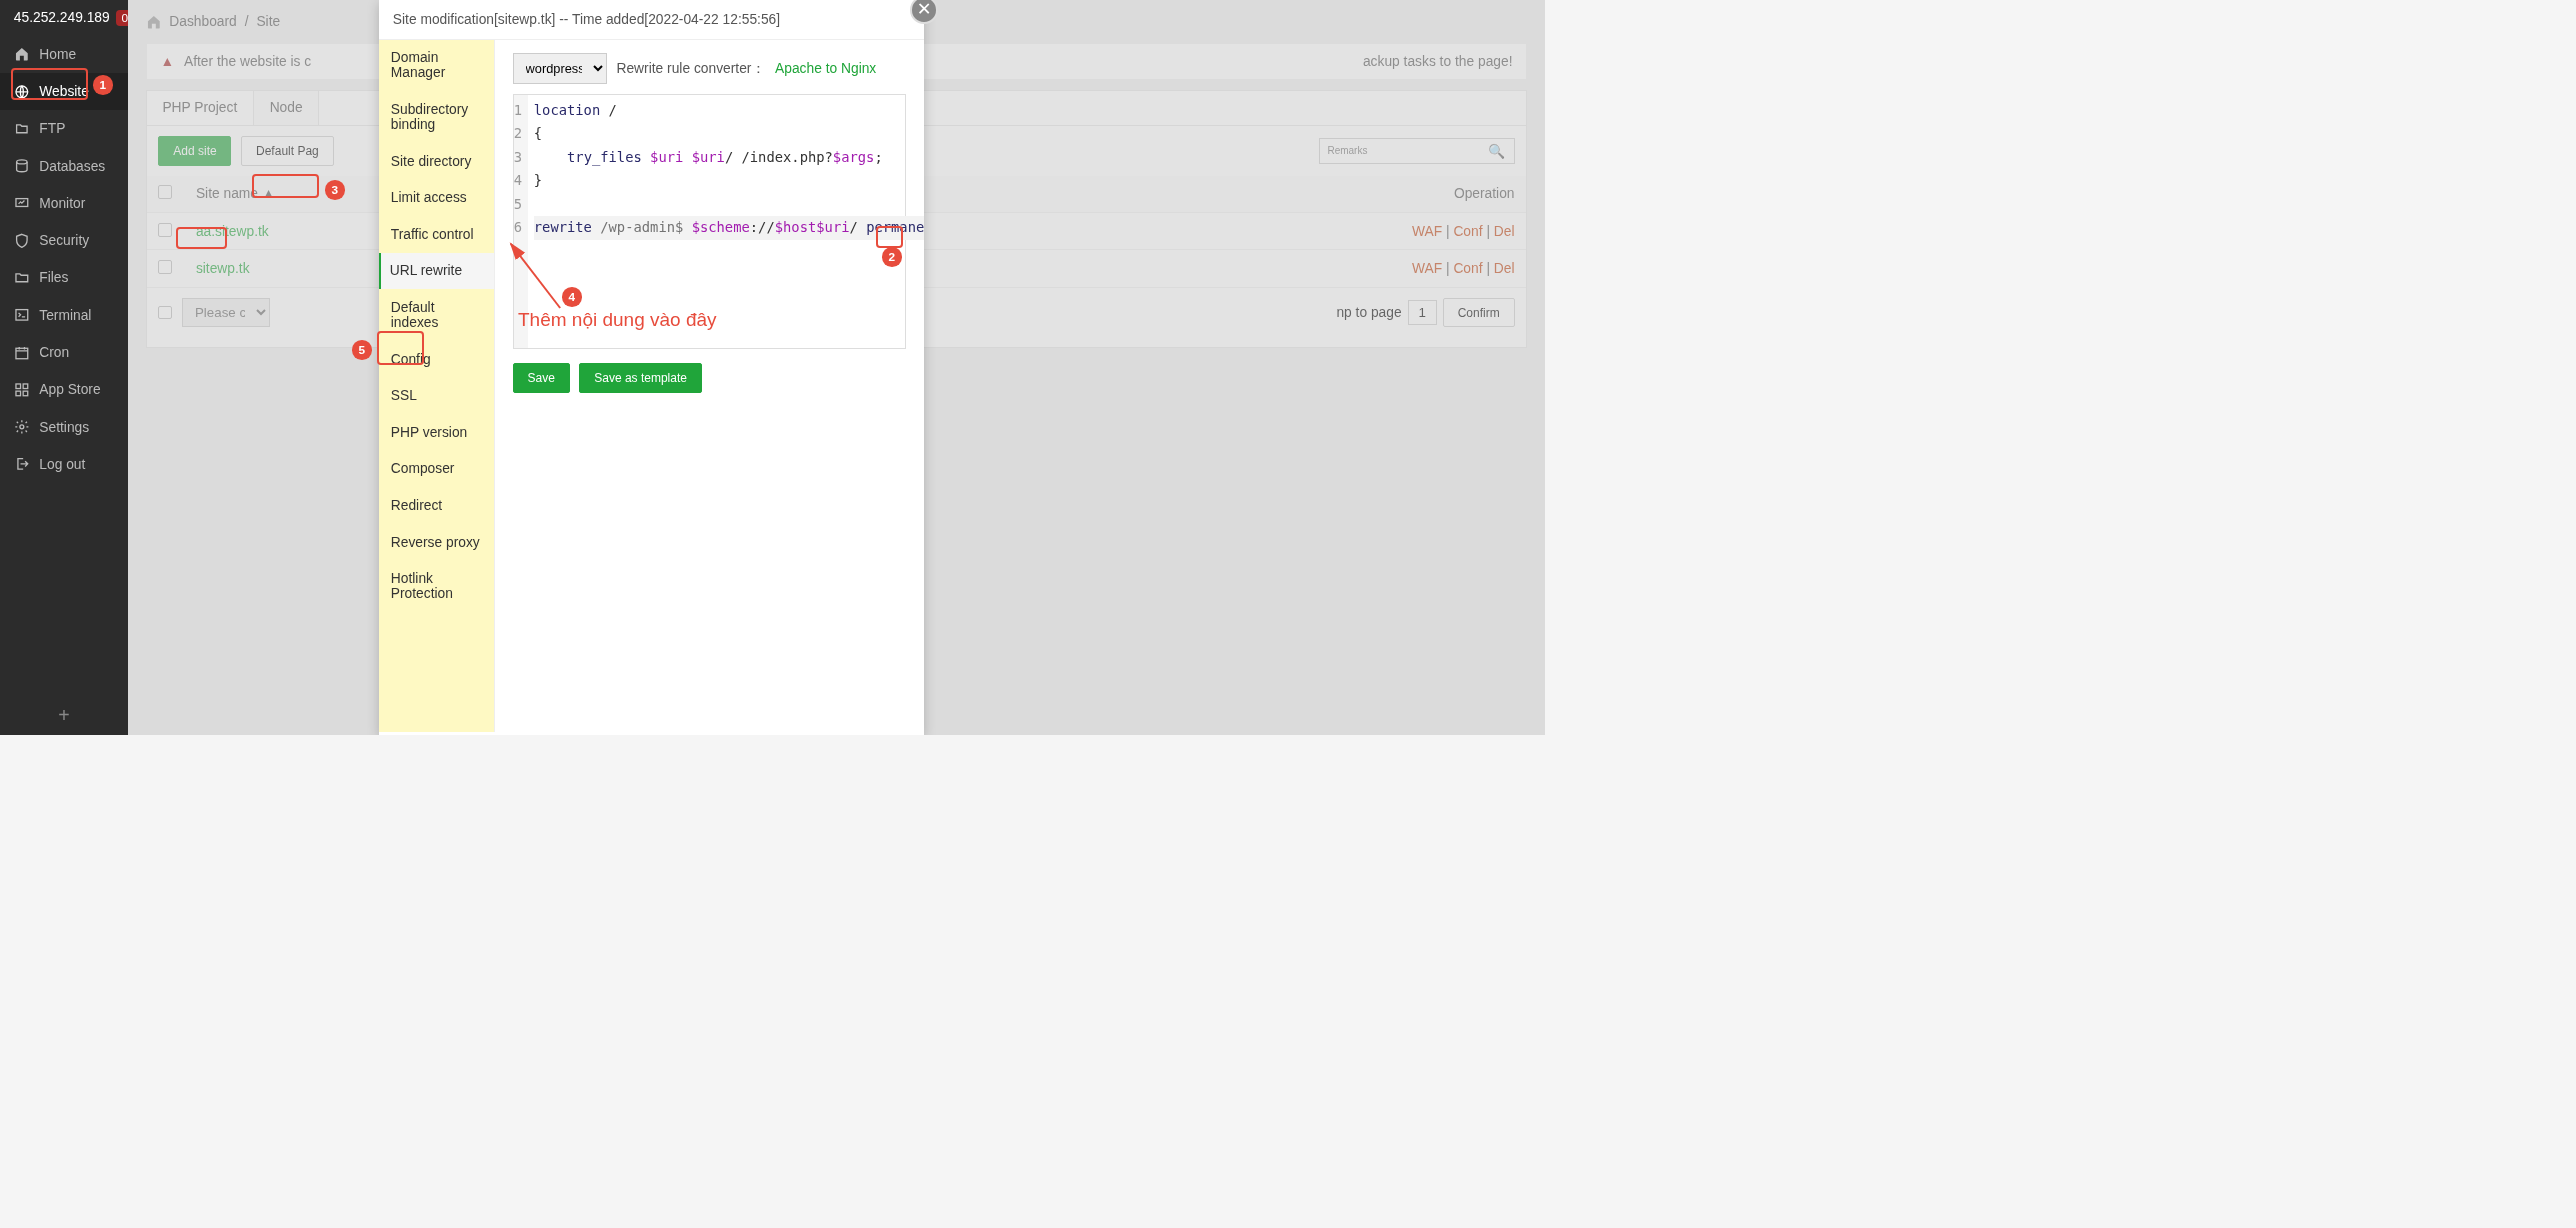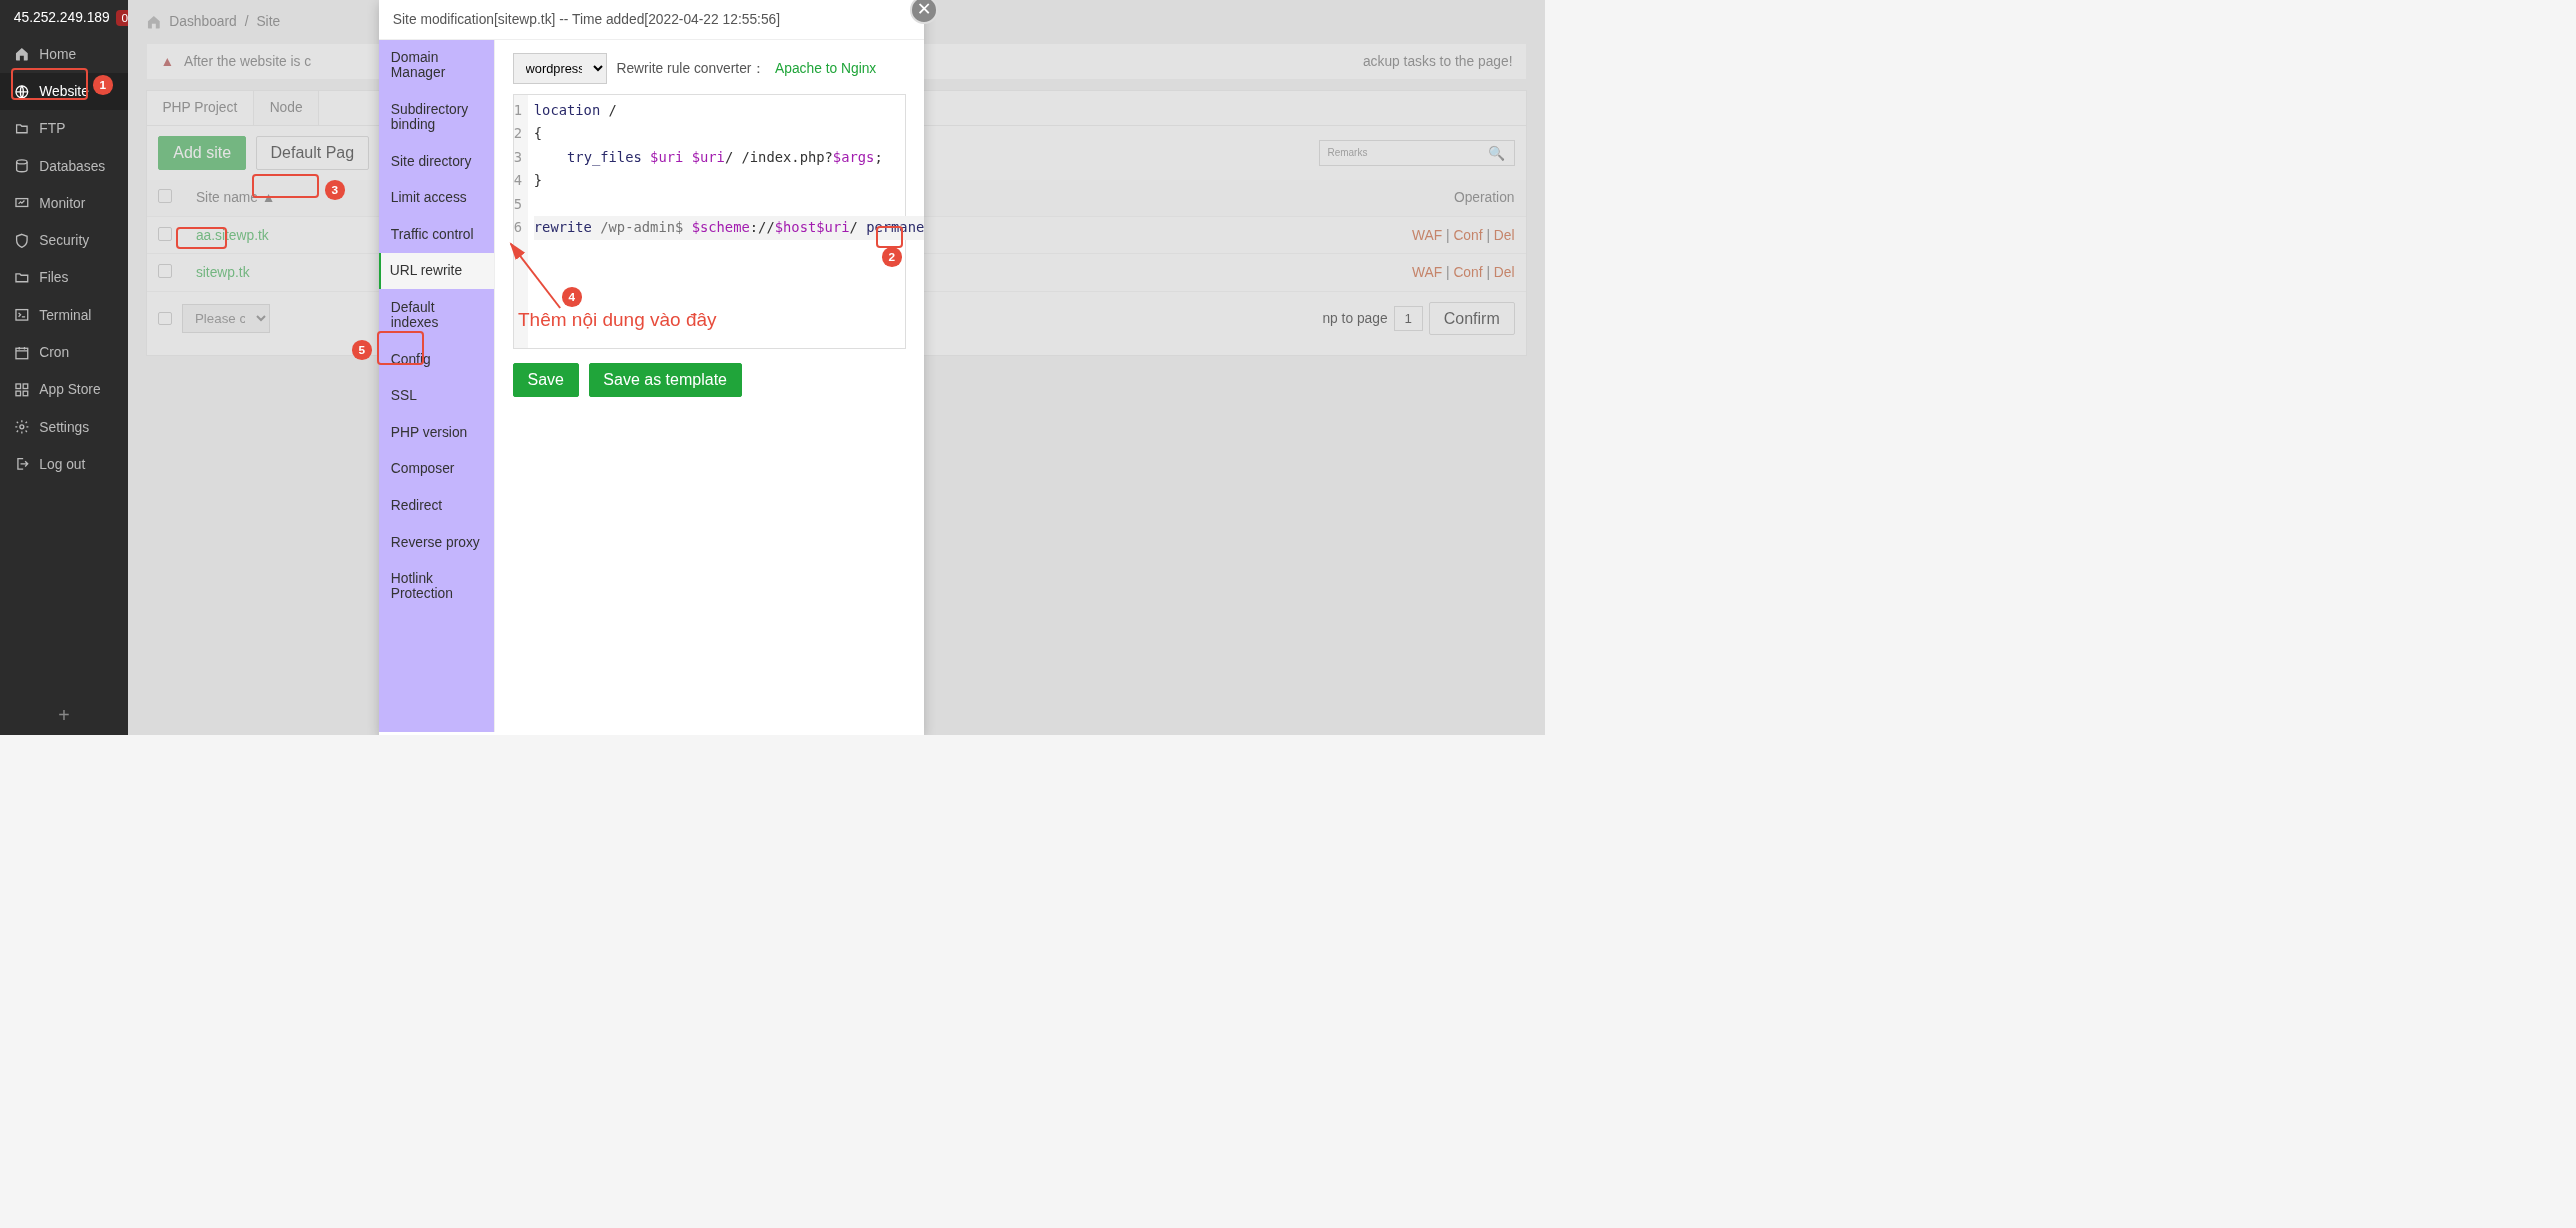--- a/index.html
+++ b/index.html
@@ -21,21 +21,21 @@
 .breadcrumb a { color: #555; text-decoration: none; }
 .warning-bar { margin: 0 17.7px 9.8px 17.7px; background: #fff; border: 1px solid #eee; padding: 9.8px 13.8px; display: flex; align-items: center; gap: 9.8px; color: #555; }
 .warning-bar .warn-icon { color: #a72828; }
 
 .panel { margin: 0 17.7px; background: #fff; border: 1px solid #e5e5e5; padding: 0 0 9.8px 0; }
 .tabs { display: flex; border-bottom: 1px solid #e5e5e5; }
 .tab { padding: 9.8px 15.7px; border-right: 1px solid #e5e5e5; color: #555; cursor: pointer; background: #fafafa; }
 .tab.active { background: #fff; }
 
 .toolbar { display: flex; align-items: center; gap: 9.8px; padding: 9.8px 11.8px; }
-.btn { padding: 6.9px 13.8px; border: 1px solid #ccc; background: #fff; cursor: pointer; border-radius: 2px; font-size: 16px; }
+.btn { padding: 6.9px 13.8px; border: 1px solid #ccc; background: #fff; cursor: pointer; border-radius: 2px; font-size: 12px; }
 .btn-green { background: #20a53a; color: #fff; border-color: #20a53a; }
 .search-box { margin-left: auto; display: flex; align-items: center; border: 1px solid #ccc; padding: 3.9px 7.9px; width: 196px; }
 .search-box input { border: none; outline: none; flex: 1; font-size: 10px; }
 
 table.site-table { width: 100%; border-collapse: collapse; }
 table.site-table th, table.site-table td { padding: 9.8px 11.8px; border-bottom: 1px solid #eee; text-align: left; color: #555; }
 table.site-table th { background: #fafafa; font-weight: normal; }
 table.site-table a.green { color: #20a53a; text-decoration: none; }
 table.site-table .ops a { color: #c2410c; text-decoration: none; }
 table.site-table .ops { text-align: right; white-space: nowrap; }
@@ -44,21 +44,21 @@
 .table-footer { display: flex; align-items: center; gap: 9.8px; padding: 9.8px 11.8px; }
 .table-footer .right { margin-left: auto; display: flex; align-items: center; gap: 5.9px; }
 .table-footer input.page { width: 29.5px; text-align: center; border: 1px solid #ccc; padding: 3.9px; }
 
 
 .modal-overlay { position: absolute; inset: 0; background: rgba(200,200,200,0.5); display: flex; justify-content: center; }
 .modal { background: #fff; width: 545px; position: absolute; top: 0; left: 251px; right: auto; height: 100%; box-shadow: 0 2.9px 11.8px rgba(0,0,0,0.2); }
 .modal-header { padding: 11.8px 13.8px; border-bottom: 1px solid #eee; color: #555; font-size: 13.8px; }
 .modal-close { position: absolute; right: -13.8px; top: -3.9px; width: 27.5px; height: 27.5px; background: #888; border-radius: 50%; color: #fff; display: flex; align-items: center; justify-content: center; cursor: pointer; font-size: 17.7px; z-index: 10; border: 2.9px solid #ddd; }
 .modal-body { display: flex; height: calc(100% - 43px); }
-.modal-nav { width: 116px; border-right: 1px solid #eee; background: #c4b5fd; overflow-y: auto; }
+.modal-nav { width: 116px; border-right: 1px solid #eee; background: #fef9c3; overflow-y: auto; }
 .modal-nav-item { padding: 10.8px 11.8px; cursor: pointer; color: #333; }
 .modal-nav-item.active { background: #f5f5f5; border-left: 2.9px solid #20a53a; padding-left: 8.8px; }
 .modal-content { flex: 1; padding: 13.8px 17.7px; overflow-y: auto; }
 .modal-content-row { display: flex; align-items: center; gap: 9.8px; margin-bottom: 9.8px; }
 .modal-content-row select { padding: 5.9px 7.9px; border: 1px solid #ccc; width: 94px; font-size: 12.8px; }
 .modal-content-row .converter-label { color: #555; }
 .modal-content-row a.green { color: #20a53a; text-decoration: none; }
 
 .code-editor { border: 1px solid #ddd; height: 255px; display: flex; font-family: "Consolas", monospace; font-size: 13.8px; background: #fff; }
 .gutter { background: #f5f5f5; width: 29.5px; text-align: right; color: #999; padding: 3.9px 5.9px 3.9px 0; line-height: 1.7; }

